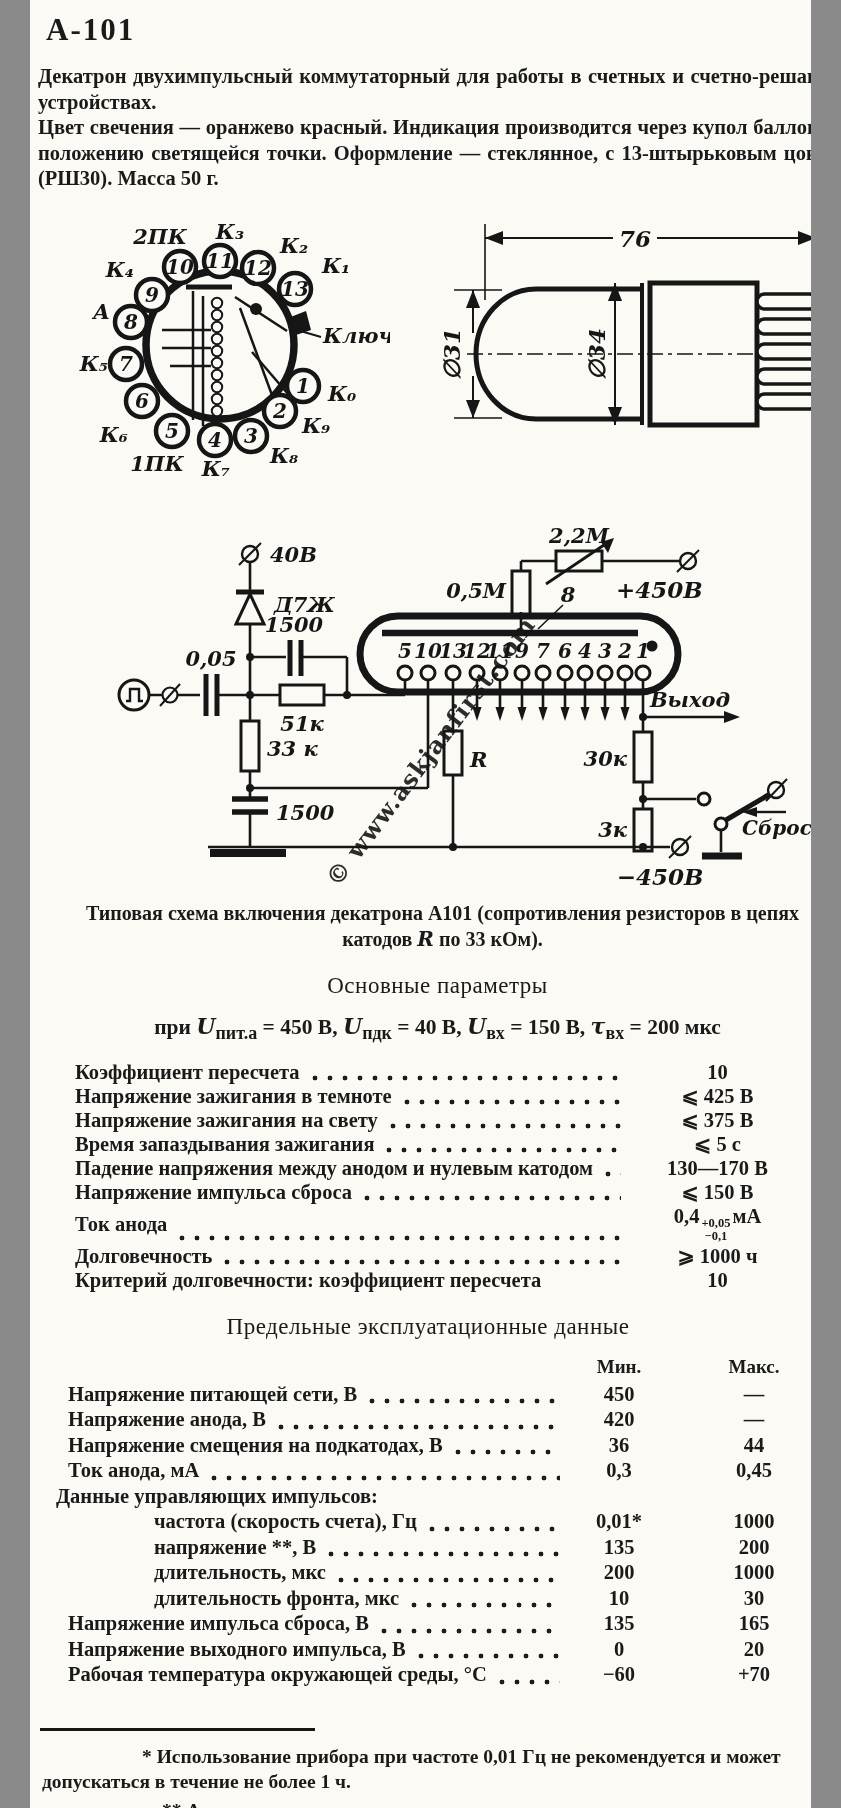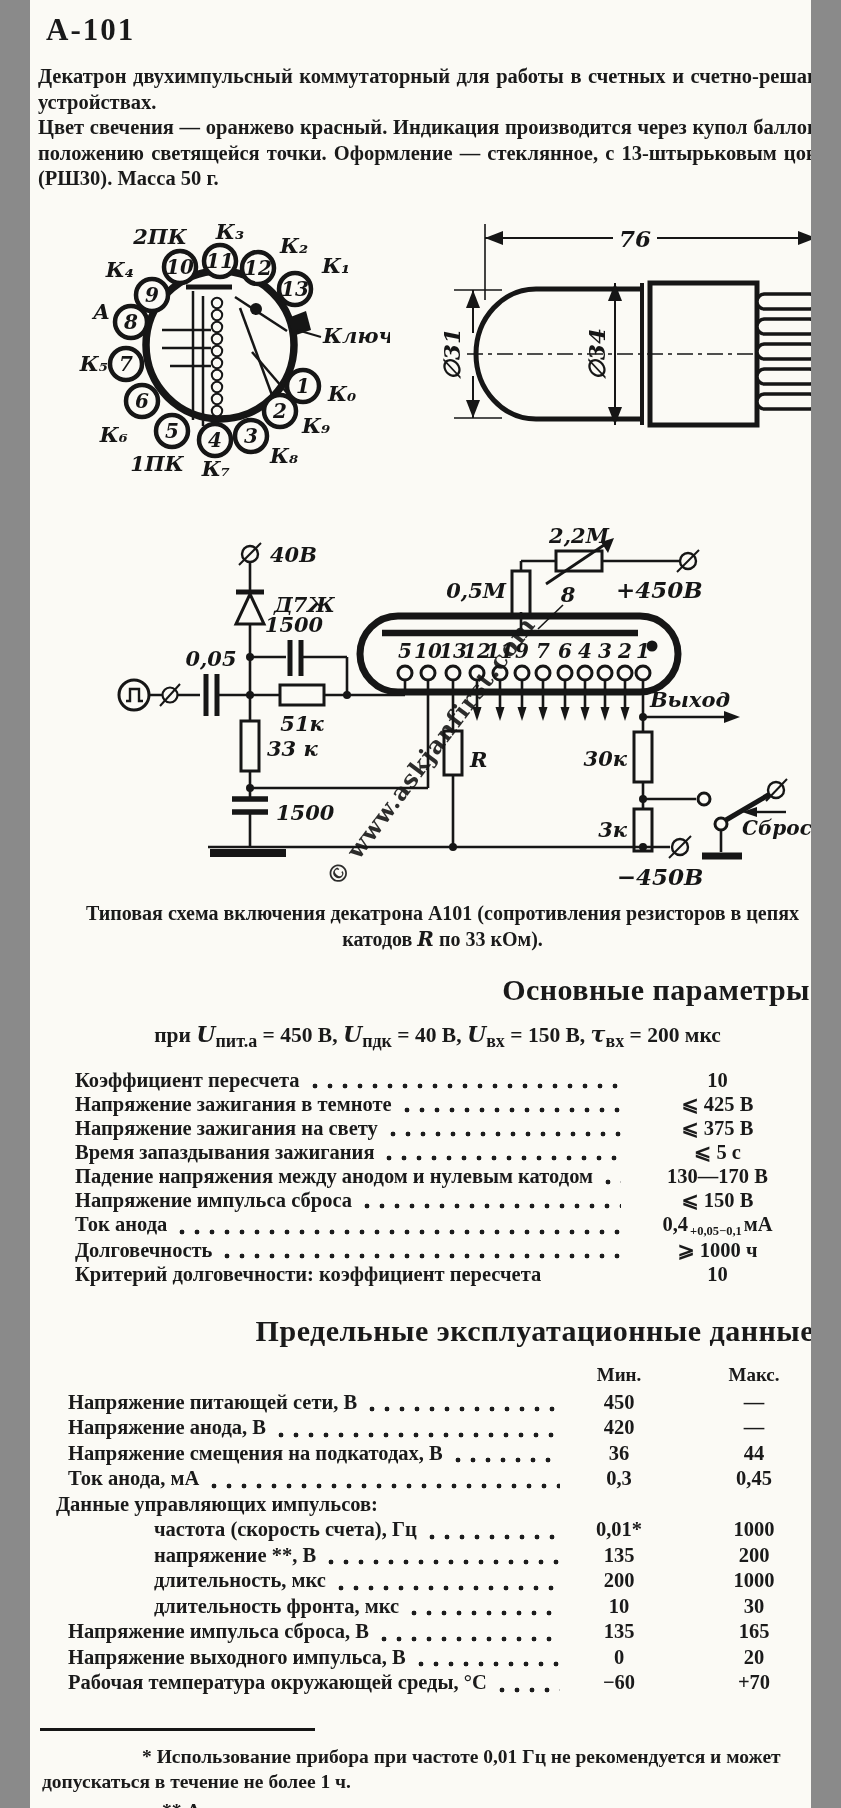--- a/index.html
+++ b/index.html
@@ -8,33 +8,33 @@
   .title{position:absolute;left:16px;top:12px;font-size:31px;font-weight:700;letter-spacing:2px;}
   .intro{position:absolute;left:8px;top:64px;width:824px;font-size:20.5px;font-weight:700;
          line-height:25.5px;text-align:justify;}
   .intro p{margin:0;}
   .svgbox{position:absolute;}
   svg text{font-family:"DejaVu Serif","Liberation Serif",serif;font-weight:700;fill:#161616;}
   .caption{position:absolute;left:55px;top:900px;width:715px;text-align:center;
            font-size:20px;font-weight:700;line-height:26px;}
   .caption i{font-family:"DejaVu Serif",serif;}
   .params{position:absolute;left:35px;top:973px;width:745px;}
-  .secheading{text-align:right;font-size:30px;font-weight:700;margin:0 0 14px 0;letter-spacing:.5px;}
+  .secheading{text-align:center;font-size:23px;font-weight:400;margin:0 0 14px 0;letter-spacing:.5px;}
   .cond{text-align:center;font-size:21.5px;font-weight:700;margin:0 0 16px 0;white-space:nowrap;}
   .cond i{font-family:"DejaVu Serif",serif;font-size:22px;}
   .cond sub{font-size:18px;}
-  .prow{display:flex;align-items:flex-start;font-size:20.5px;font-weight:700;line-height:24px;
+  .prow{display:flex;align-items:center;font-size:20.5px;font-weight:700;line-height:24px;
         margin:0;padding-left:10px;}
   .prow .lbl{flex:0 1 auto;max-width:520px;}
   .dots{flex:1 1 8px;align-self:flex-end;height:20px;margin:0 4px 0 10px;
         background-image:radial-gradient(circle at 5px 14px,#1c1c1c 2.1px,rgba(0,0,0,0) 2.7px);
         background-size:15px 20px;background-repeat:repeat-x;}
   .nodots{background:none;}
   .prow .val{flex:0 0 185px;text-align:center;white-space:nowrap;}
-  .tol{display:inline-flex;flex-direction:row;font-size:12.5px;line-height:1.05;
+  .tol{display:inline-flex;flex-direction:column;font-size:12.5px;line-height:1.05;
        vertical-align:-4px;margin:0 2px;font-weight:700;}
   .limits{position:absolute;left:12px;top:1314px;width:772px;}
   .lrow{display:flex;align-items:flex-start;font-size:20.5px;font-weight:700;line-height:25.5px;
         margin:0;padding-left:26px;}
   .lrow .lbl{flex:0 1 auto;max-width:470px;}
   .lrow .min{flex:0 0 110px;text-align:center;margin-right:20px;white-space:nowrap;}
   .lrow .max{flex:0 0 120px;text-align:center;white-space:nowrap;}
   .lrow.indent{padding-left:112px;}
   .lhead{margin-bottom:2px;font-size:19px;}
   .rule{position:absolute;left:10px;top:1728px;width:275px;border-top:3px solid #161616;}

